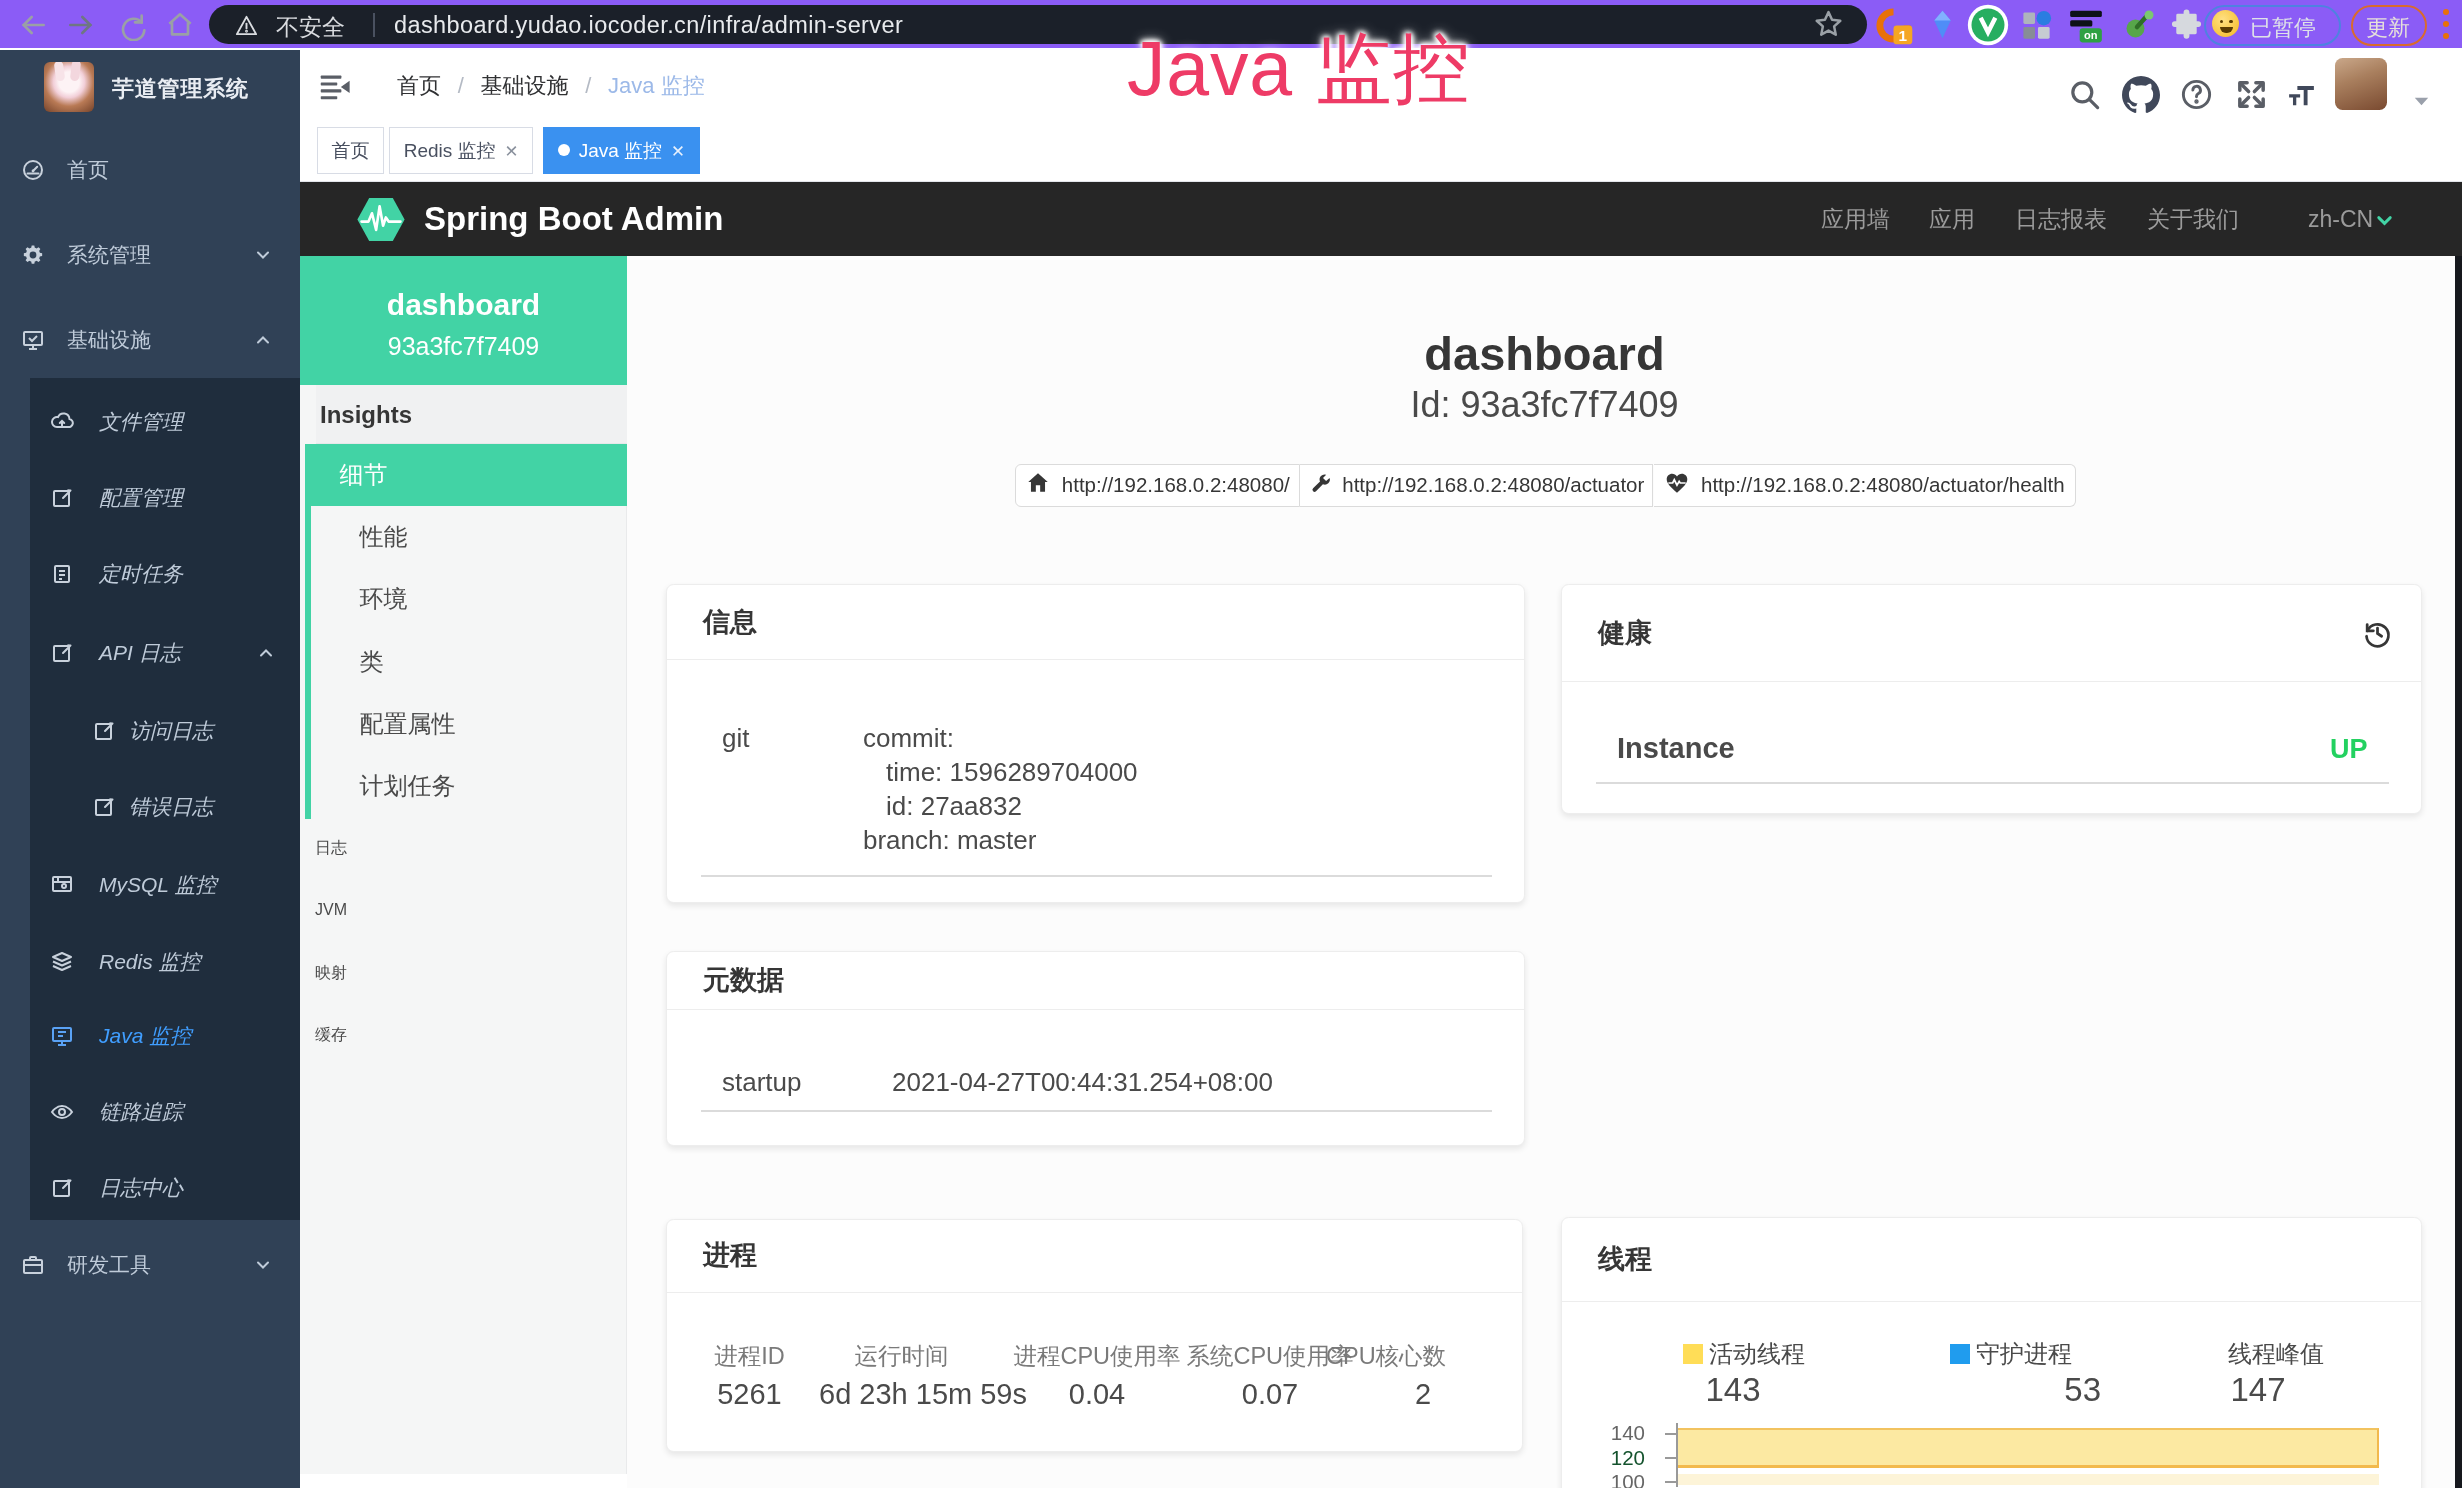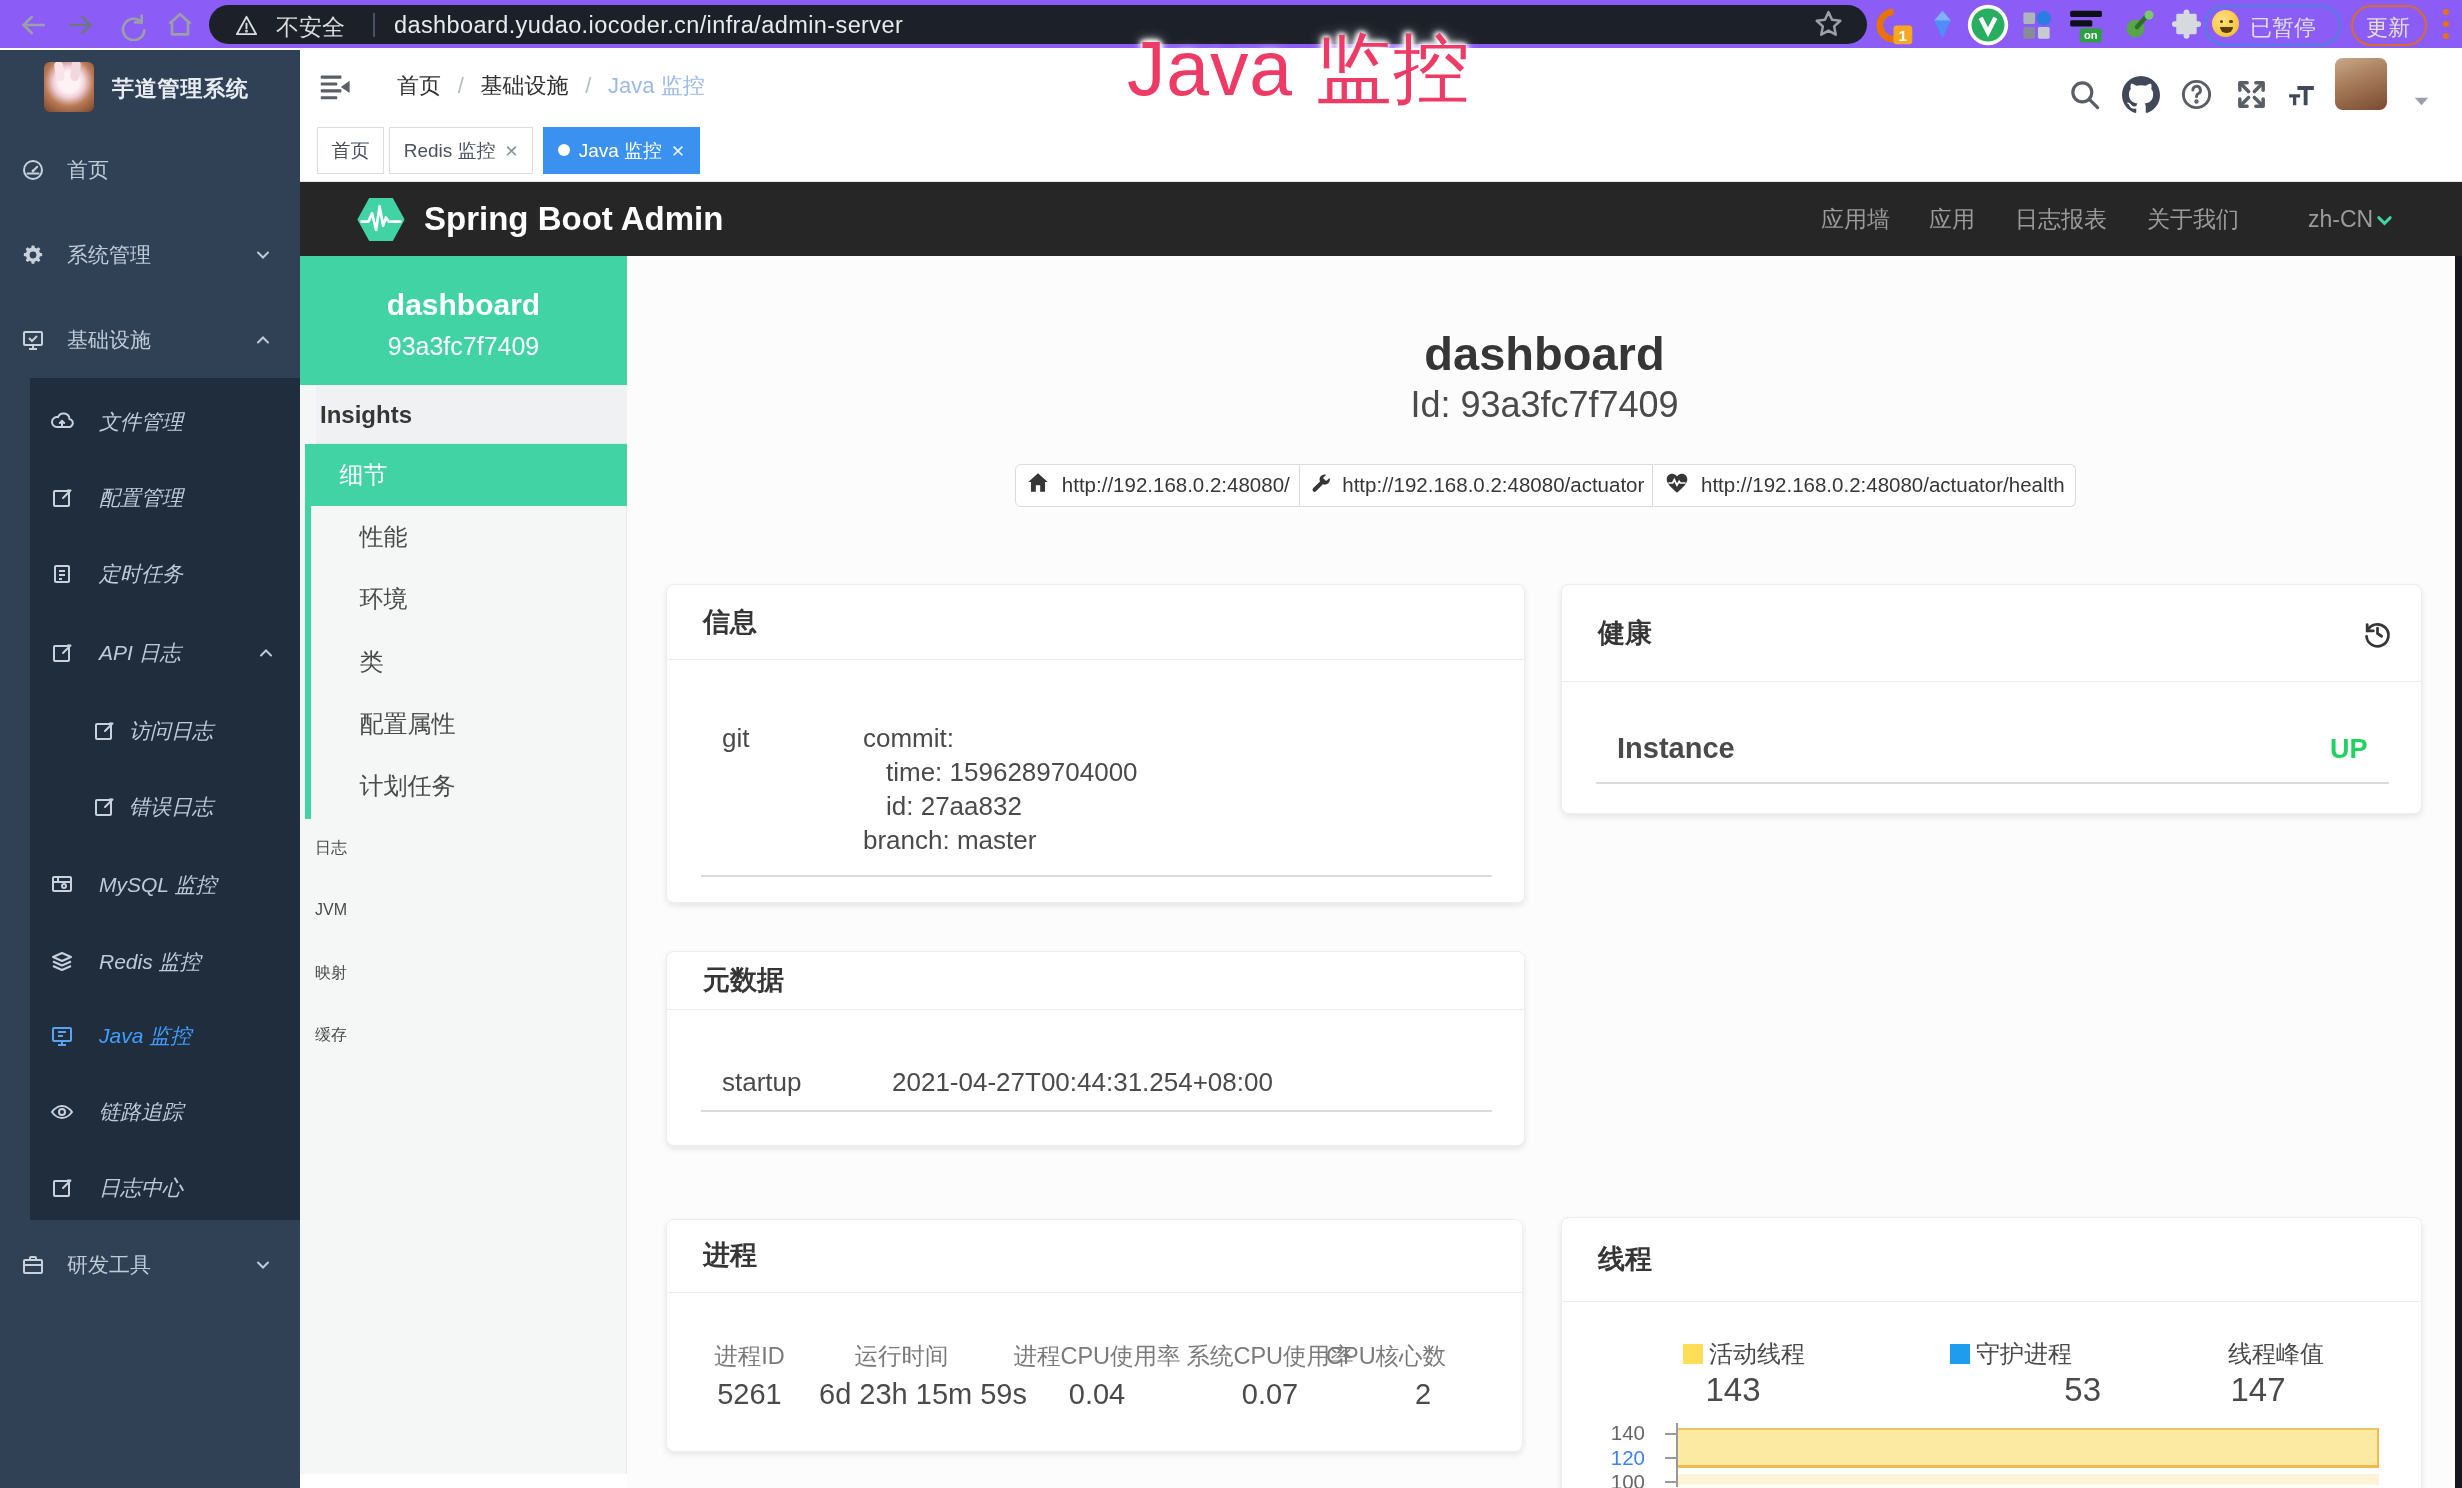--- a/index.html
+++ b/index.html
@@ -435,21 +435,21 @@
   <div class="card" style="left:934px;top:961px;width:861px;height:281px;border-radius:7.6px 7.6px 0 0;overflow:hidden;">
     <div class="chead" style="height:84px;line-height:83px;">线程</div>
     <div class="ctx" style="left:121px;top:120px;font-size:24px;"><span style="display:inline-block;width:20px;height:20px;background:#ffdd57;margin-right:6px;vertical-align:-1.5px;"></span>活动线程</div>
     <div class="ctx" style="left:388px;top:120px;font-size:24px;"><span style="display:inline-block;width:20px;height:20px;background:#209cee;margin-right:6px;vertical-align:-1.5px;"></span>守护进程</div>
     <div class="ctx" style="left:666px;top:120px;font-size:24px;color:#4a4a4a;">线程峰值</div>
     <div class="ctx" style="left:76px;top:153px;width:190px;text-align:center;font-size:33px;">143</div>
     <div class="ctx" style="left:349px;top:153px;width:190px;text-align:right;font-size:33px;">53</div>
     <div class="ctx" style="left:601px;top:153px;width:190px;text-align:center;font-size:33px;">147</div>
 
     <div class="ctx" style="left:36px;top:203px;width:47px;text-align:right;font-size:20.5px;color:#666;">140</div>
-    <div class="ctx" style="left:36px;top:228px;width:47px;text-align:right;font-size:20.5px;color:#3b82f6;">120</div>
+    <div class="ctx" style="left:36px;top:228px;width:47px;text-align:right;font-size:20.5px;color:#14532d;">120</div>
     <div class="ctx" style="left:36px;top:252px;width:47px;text-align:right;font-size:20.5px;color:#666;">100</div>
     <div class="abs" style="left:114px;top:205px;width:2.3px;height:64px;background:#999;"></div>
     <div class="abs" style="left:103px;top:215px;width:10.6px;height:1.5px;background:#999;"></div>
     <div class="abs" style="left:103px;top:239px;width:10.6px;height:1.5px;background:#999;"></div>
     <div class="abs" style="left:103px;top:263px;width:10.6px;height:1.5px;background:#999;"></div>
     <div class="abs" style="left:116px;top:210px;width:701px;height:40px;background:#fce9a2;border-top:2.3px solid #f2c35f;border-bottom:3px solid #f2b94d;border-right:2.3px solid #f2b94d;"></div>
       <div class="abs" style="left:116px;top:256px;width:701px;height:10.6px;background:#fdf4d8;"></div>
   </div>
 </div>
 <div id="anno">Java 监控</div>

